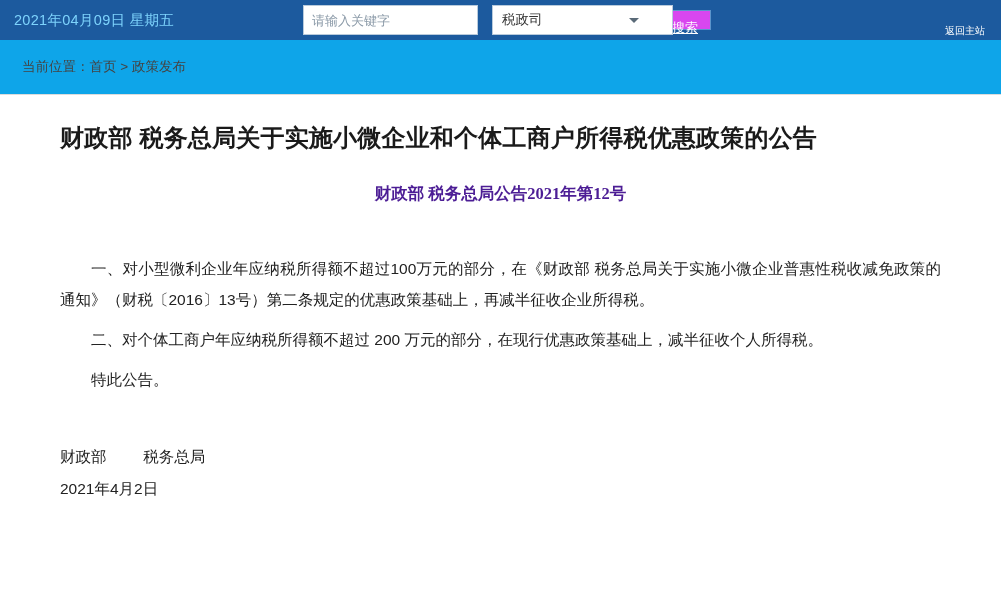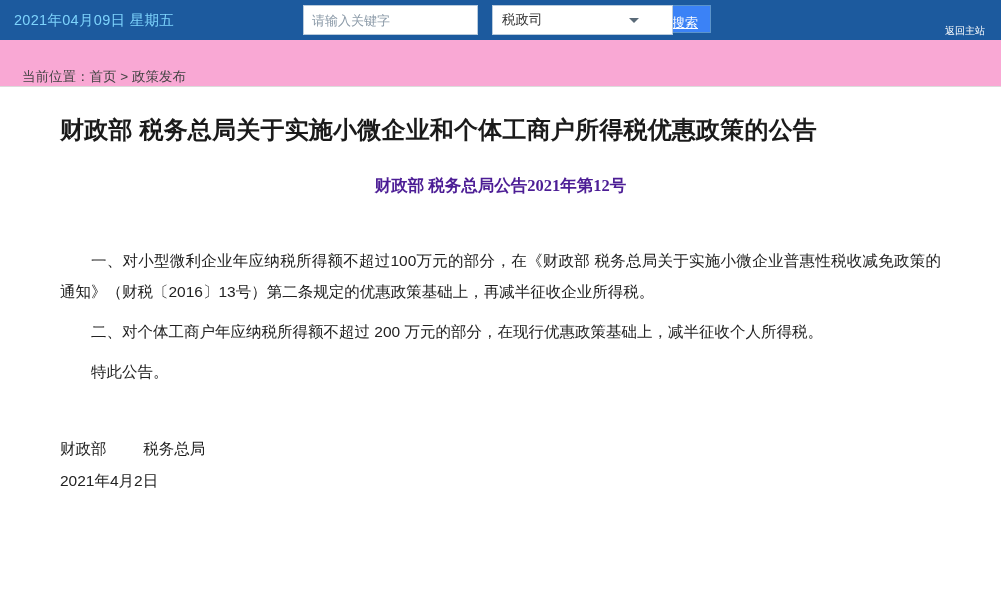--- a/index.html
+++ b/index.html
@@ -26,21 +26,21 @@
     font-size: 14.5px;
     color: #7dd3fc;
     white-space: nowrap;
     letter-spacing: 0.3px;
   }
   .search-area {
     position: absolute;
     left: 303px;
     top: 5px;
     display: flex;
-    align-items: flex-start;
+    align-items: center;
     height: 30px;
     text-decoration: underline;
   }
   .search-input {
     width: 175px;
     height: 30px;
     border: 1px solid #b9cbdc;
     background: #ffffff;
     font-size: 13px;
     color: #333;
@@ -71,45 +71,45 @@
     position: absolute;
     right: 8px;
     top: 13px;
     width: 0; height: 0;
     border-left: 5px solid transparent;
     border-right: 5px solid transparent;
     border-top: 5px solid #5a6a78;
   }
   .search-btn {
     margin-left: 12px;
-    height: 28px;
+    height: 20px;
     min-width: 52px;
-    background: #3b82f6;
+    background: #d946ef;
     border: 1px solid #5b94cb;
     color: #ffffff;
     font-size: 13px;
     cursor: pointer;
     padding: 8px 9px;
     font-family: "Liberation Sans", "DejaVu Sans", sans-serif;
   }
   .back-link {
     position: absolute;
     right: 16px;
     top: 24px;
     font-size: 10px;
     color: #ffffff;
     text-decoration: none;
   }
 
   
   .breadcrumb-bar {
-    height: 47px;
-    background: #f9a8d4;
+    height: 55px;
+    background: #0ea5e9;
     display: flex;
-    align-items: flex-end;
+    align-items: center;
     padding-left: 22px;
     border-bottom: 1px solid #dcdcdc;
   }
   .breadcrumb {
     font-size: 13.5px;
     color: #444444;
   }
 
   
   .page {

